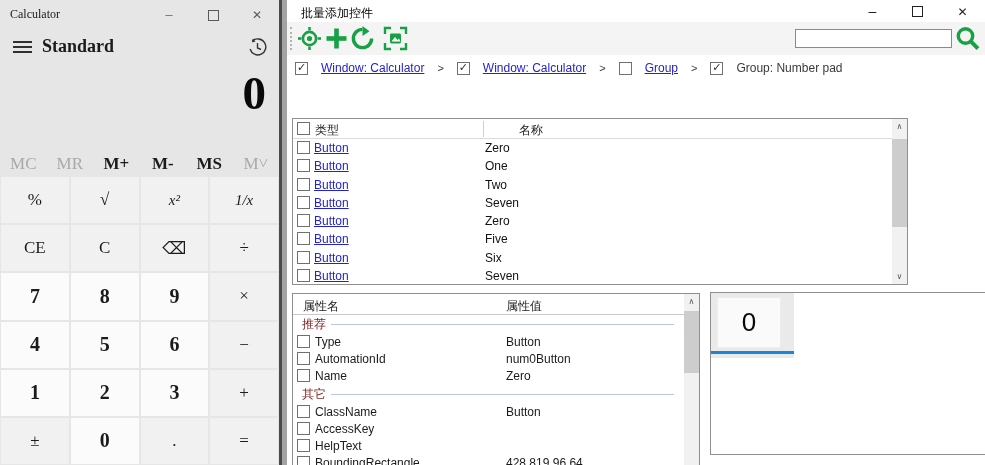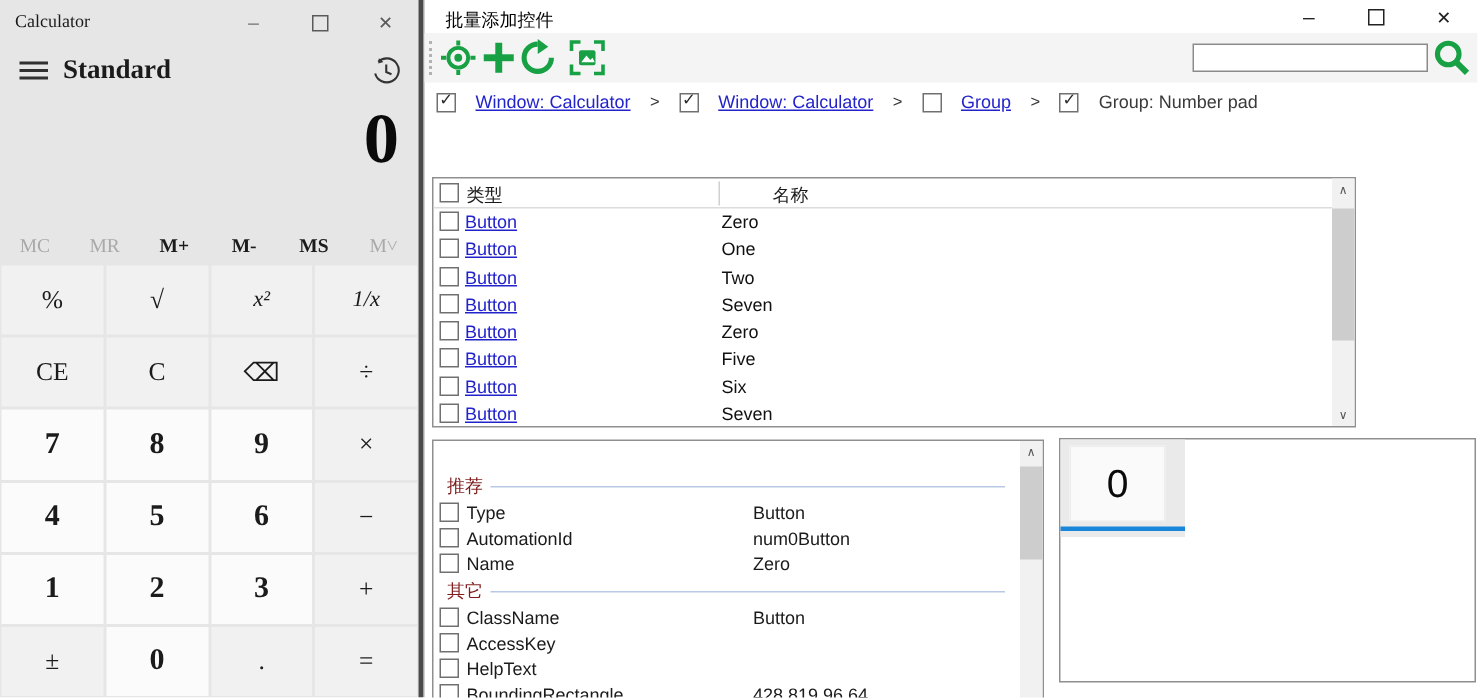--- a/index.html
+++ b/index.html
@@ -22,34 +22,34 @@
   .icon-close::before { content:"✕"; font-size:12px; }
 
   .hamburger { position:absolute; left:13px; top:41px; width:19px; height:13px; }
   .hamburger i { display:block; height:2px; background:#303030; margin-bottom:3px; }
   .mode-title { position:absolute; left:42px; top:36px; font-size:18px; font-weight:600; color:#1b1b1b; }
   .history-btn { position:absolute; right:12px; top:38px; width:19px; height:19px; }
 
   .calc-display { position:absolute; left:0; right:13px; top:66px; text-align:right; font-size:47px; font-weight:600; color:#0a0a0a; }
 
   .mem-row { position:absolute; left:0; right:0; top:153px; height:22px; display:flex; }
-  .mem-btn { flex:1; text-align:center; line-height:22px; font-size:13px; font-weight:700; color:#1b1b1b; }
+  .mem-btn { flex:1; text-align:center; line-height:22px; font-size:17px; font-weight:700; color:#1b1b1b; }
   .mem-btn.disabled { color:#a9a9a9; font-weight:400; }
 
   .keypad { position:absolute; left:1px; right:1px; top:177px; bottom:1px;
             display:grid; grid-template-columns:repeat(4,1fr); grid-template-rows:repeat(6,1fr); gap:2px; }
   .key { border:none; font-family:inherit; background:#f1f1f1; color:#1b1b1b; font-size:17px;
          display:flex; align-items:center; justify-content:center; }
   .key.num { background:#fbfbfb; font-size:20px; font-weight:600; }
   .key.ital { font-style:italic; font-size:15px; }
 
   .divider { position:absolute; left:279px; top:0; width:3px; height:465px; background:#4b4b4b; }
 
   
-  .tool { position:absolute; left:282px; top:0; width:703px; height:465px; background:#fff; border-left:1px solid #a3a3a3; }
+  .tool { position:absolute; left:282px; top:0; width:703px; height:465px; background:#fff; border-left:5px solid #a3a3a3; }
   .tool-title { position:absolute; left:14px; top:5px; font-size:12px; color:#000; }
   .tool-ctrls { position:absolute; right:0; top:0; height:22px; display:flex; }
   .wbtn2 { width:45px; height:22px; display:flex; align-items:center; justify-content:center; color:#222; font-size:12px; }
   .wbtn2 .icon-max::before { width:9px; height:9px; border-color:#222; }
   .wbtn2.close-b { font-size:13px; }
 
   .toolbar { position:absolute; left:0; top:22px; width:100%; height:33px; background:#f4f4f4; }
   .gripper { position:absolute; left:3px; top:5px; bottom:5px; border-left:2px dotted #b2b2b2; }
   .tbicon { position:absolute; top:4px; width:25px; height:25px; cursor:pointer; }
   .search-input { position:absolute; top:7px; right:33px; width:157px; height:19px; border:1px solid #8a8a8a; background:#fff; font-size:12px; padding:0 4px; font-family:inherit; }
@@ -286,20 +286,24 @@
         </div>
       </div>
     <div class="vscroll">
       <div class="varrow up">∧</div>
       <div class="vthumb" style="top:20px;height:88px"></div>
       <div class="varrow down">∨</div>
     </div>
   </div>
 
   <div class="panel" id="props-panel">
+    <div class="phead">
+      <span class="ph1">属性名</span>
+      <span class="ph2">属性值</span>
+    </div>
     <div class="pbody">
         <div class="psec">
           <span class="psec-label">推荐</span>
           <span class="psec-line"></span>
         </div>
         <div class="prow">
           <span class="cb"></span>
           <span class="pname">Type</span>
           <span class="pval">Button</span>
         </div>

